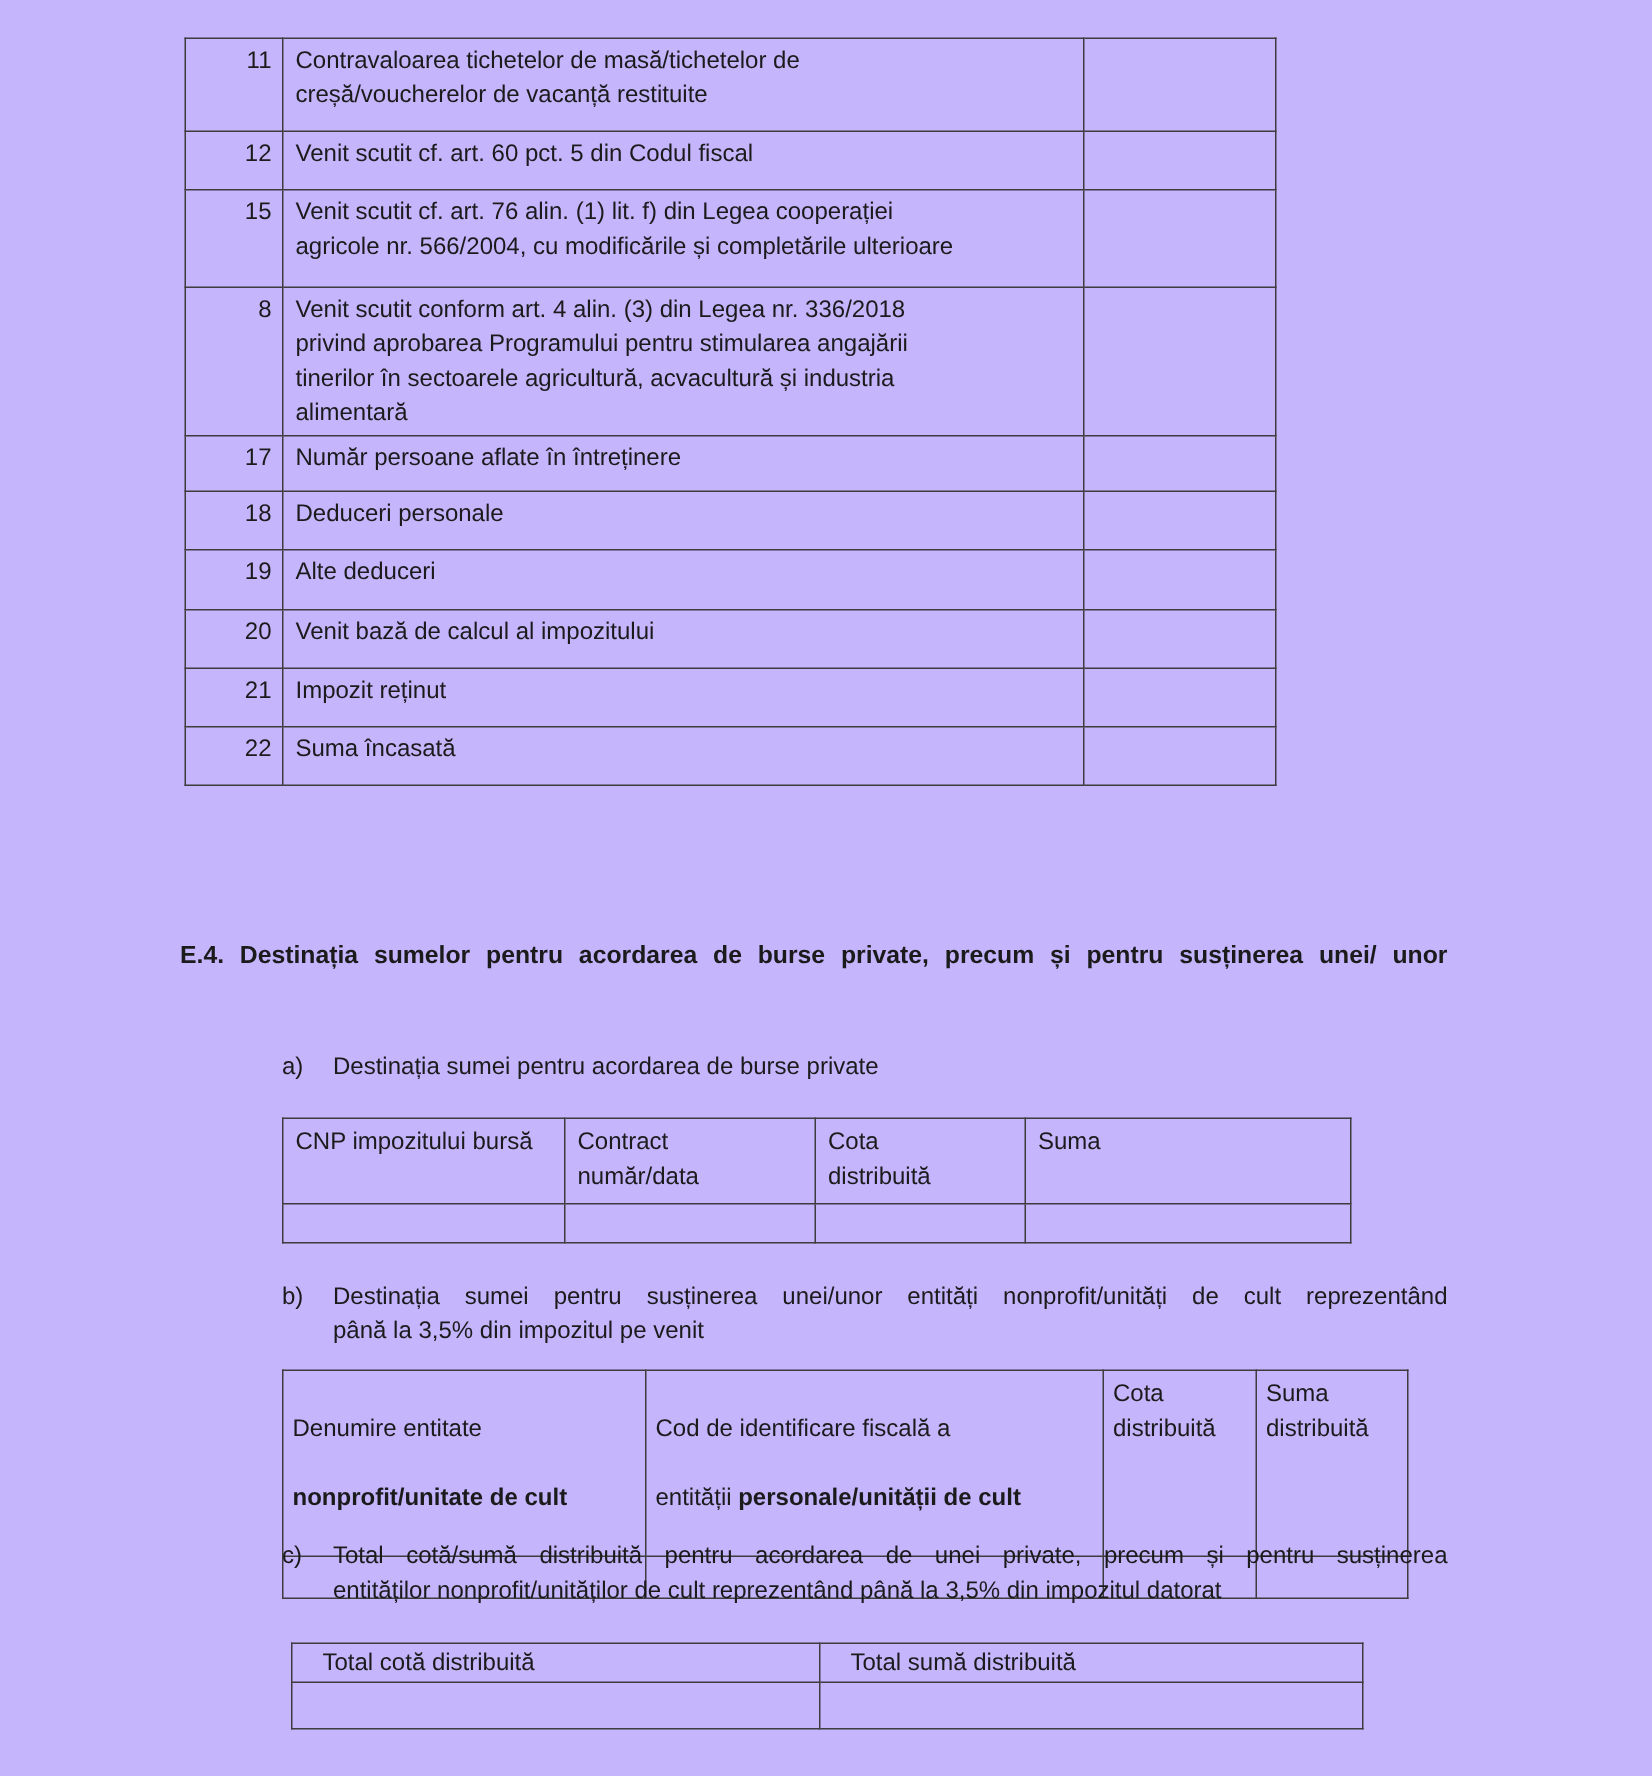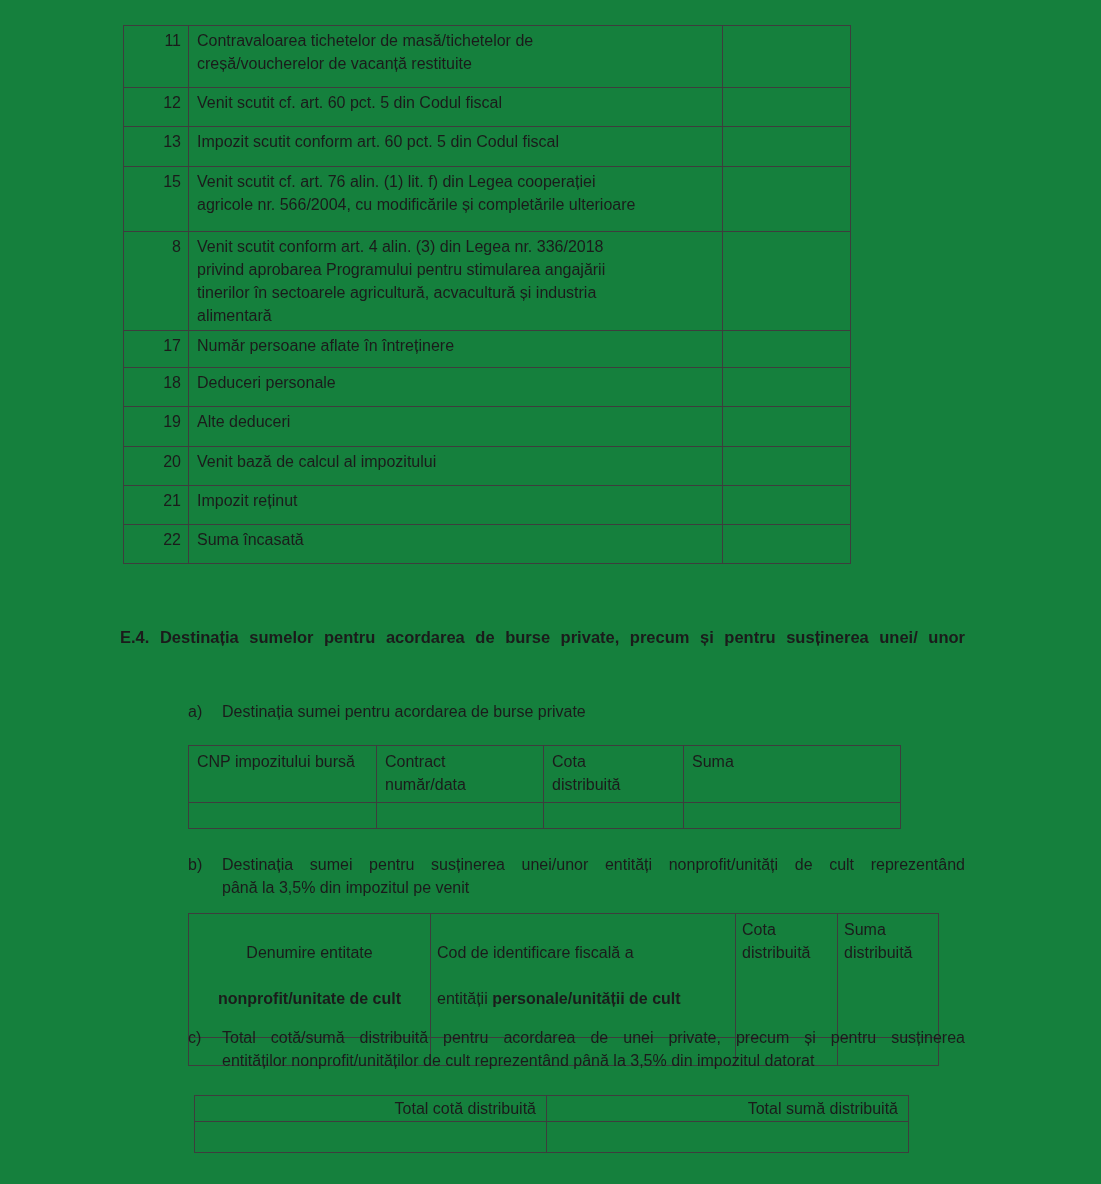--- a/index.html
+++ b/index.html
@@ -1,20 +1,20 @@
 <!DOCTYPE html>
 <html><head>
 <meta charset="utf-8">
 <style>
   html, body { margin: 0; padding: 0; background: #ffffff; }
   .page {
     position: relative;
     width: 1101px;
     height: 1184px;
-    background: #15803d;
+    background: #c4b5fd;
     font-family: "Liberation Sans", "DejaVu Sans", sans-serif;
     color: #1b1b1b;
     font-size: 16px;
     line-height: 23px;
   }
   table { border-collapse: collapse; table-layout: fixed; }
   td, th { border: 1px solid #3d3d3d; vertical-align: top; font-weight: normal; }
 
   
   .main-table { position: absolute; left: 123px; top: 25px; width: 727px; }
@@ -34,26 +34,26 @@
   .list-marker { width: 34px; flex: 0 0 34px; }
   .list-text { width: 743px; }
   .list-text .justify-line { text-align: justify; text-align-last: justify; }
 
   
   .table-a { position: absolute; left: 188px; top: 745px; width: 712px; }
   .table-a th { padding: 4px 6px 4px 8px; text-align: left; white-space: pre-line; }
 
   .table-b { position: absolute; left: 188px; top: 913px; width: 750px; }
   .table-b th { padding: 4px 6px; text-align: left; white-space: pre-line; }
-  .table-b th.center { text-align: center; }
+  .table-b th.center { }
   .table-b .bold { font-weight: bold; }
   .table-b .line { white-space: nowrap; }
 
   .table-c { position: absolute; left: 194px; top: 1095px; width: 714px; }
-  .table-c th { padding: 1px 10px; text-align: right; }
+  .table-c th { padding: 1px 20px; text-align: left; }
 </style>
 </head>
 <body>
 
 <div class="page">
 
   <table class="main-table">
     <colgroup>
         <col style="width:65px">
         <col style="width:534px">
@@ -62,25 +62,20 @@
     <tbody>
         <tr style="height:62px">
       <td class="num">11</td>
       <td class="label">Contravaloarea tichetelor de masă/tichetelor de
 creșă/voucherelor de vacanță restituite</td>
       <td class="val"></td>
     </tr>
     <tr style="height:39px">
       <td class="num">12</td>
       <td class="label">Venit scutit cf. art. 60 pct. 5 din Codul fiscal</td>
-      <td class="val"></td>
-    </tr>
-    <tr style="height:40px">
-      <td class="num">13</td>
-      <td class="label">Impozit scutit conform art. 60 pct. 5 din Codul fiscal</td>
       <td class="val"></td>
     </tr>
     <tr style="height:65px">
       <td class="num">15</td>
       <td class="label">Venit scutit cf. art.  76 alin. (1) lit. f) din Legea cooperației
 agricole nr. 566/2004, cu modificările și completările ulterioare</td>
       <td class="val"></td>
     </tr>
     <tr style="height:99px">
       <td class="num">8</td>

